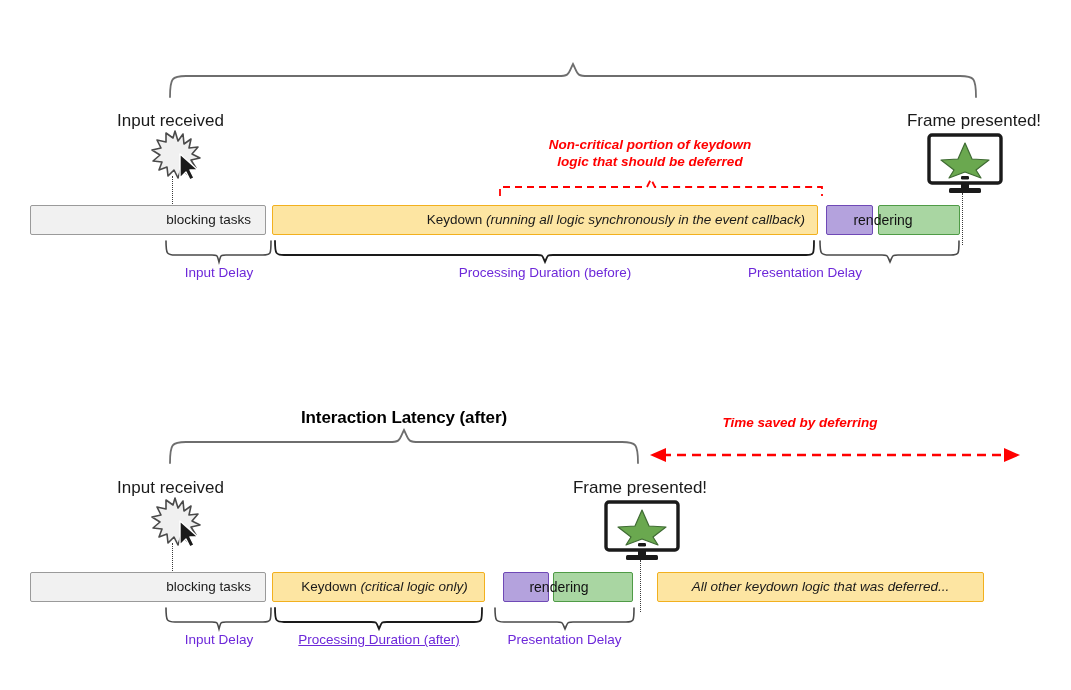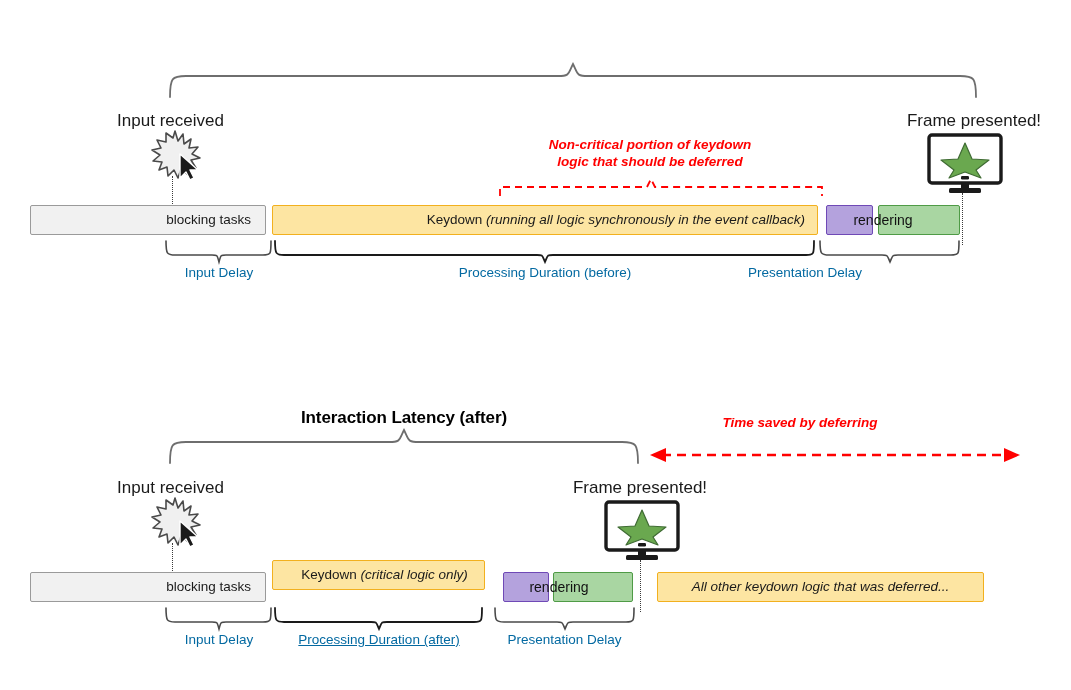--- a/index.html
+++ b/index.html
@@ -35,21 +35,21 @@
 
   
   .caption {
     font-size: 17px;
     color: #1a1a1a;
     white-space: nowrap;
     text-align: center;
   }
   .brace-label {
     font-size: 13.5px;
-    color: #0369a1;
+    color: #6d28d9;
     white-space: nowrap;
     text-align: center;
   }
 
   
   .red-note {
     font-size: 13.5px;
     font-weight: bold;
     font-style: italic;
     color: #ff0000;
@@ -272,21 +272,21 @@
       <rect x="24" y="55" width="32" height="5" rx="1.5" fill="#1a1a1a"></rect>
     </svg>
   </div>
 
   <div class="abs vdotted" style="left:640px; top:560px; height:52px;"></div>
 
   <div class="abs bar blocking" style="left:30px; top:572px; width:236px;">
     <span class="bar-label">blocking tasks</span>
   </div>
 
-  <div class="abs bar keydown" style="left:272px; top:560px; width:213px; justify-content:center;">
+  <div class="abs bar keydown" style="left:272px; top:572px; width:213px; justify-content:center;">
     <span class="bar-label">
       <span>Keydown </span><span class="em">(critical logic only)</span>
     </span>
   </div>
 
   <div class="abs bar purple" style="left:503px; top:572px; width:46px;"></div>
 
   <div class="abs bar green" style="left:553px; top:572px; width:80px;"></div>
 
   <div class="abs overlay-text" style="left:500px; top:579px; width:118px;">rendering</div>

